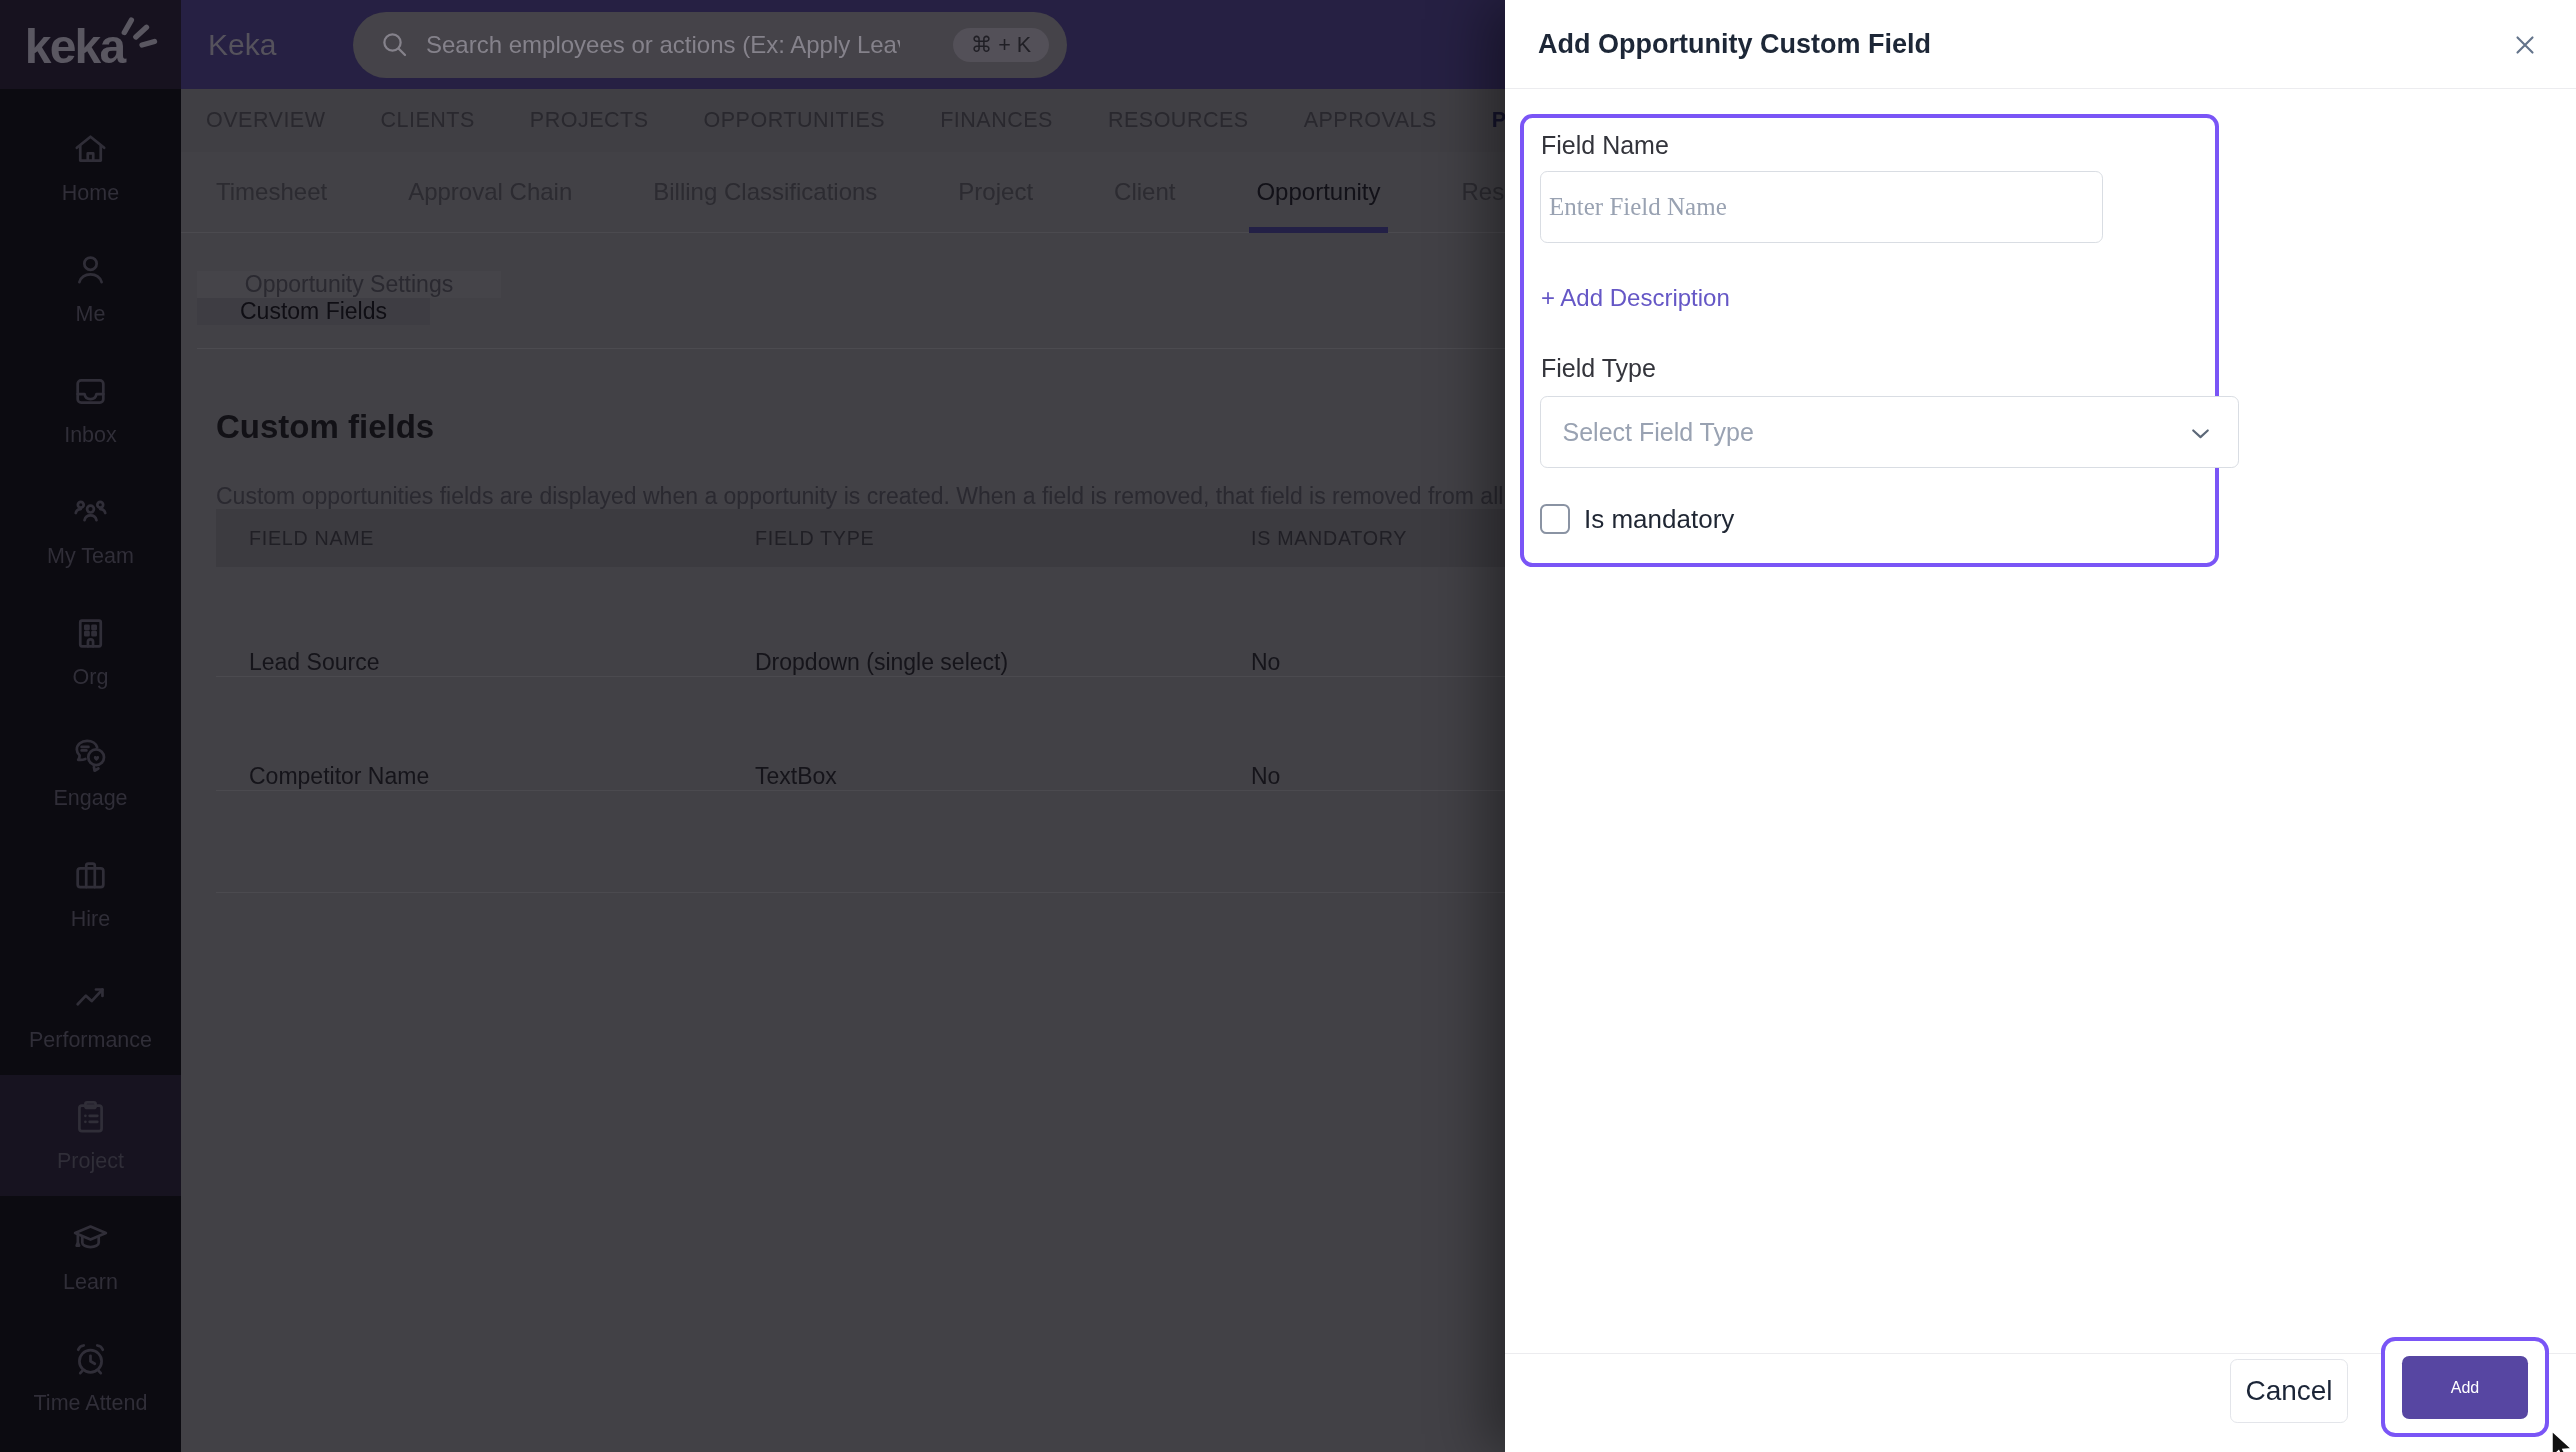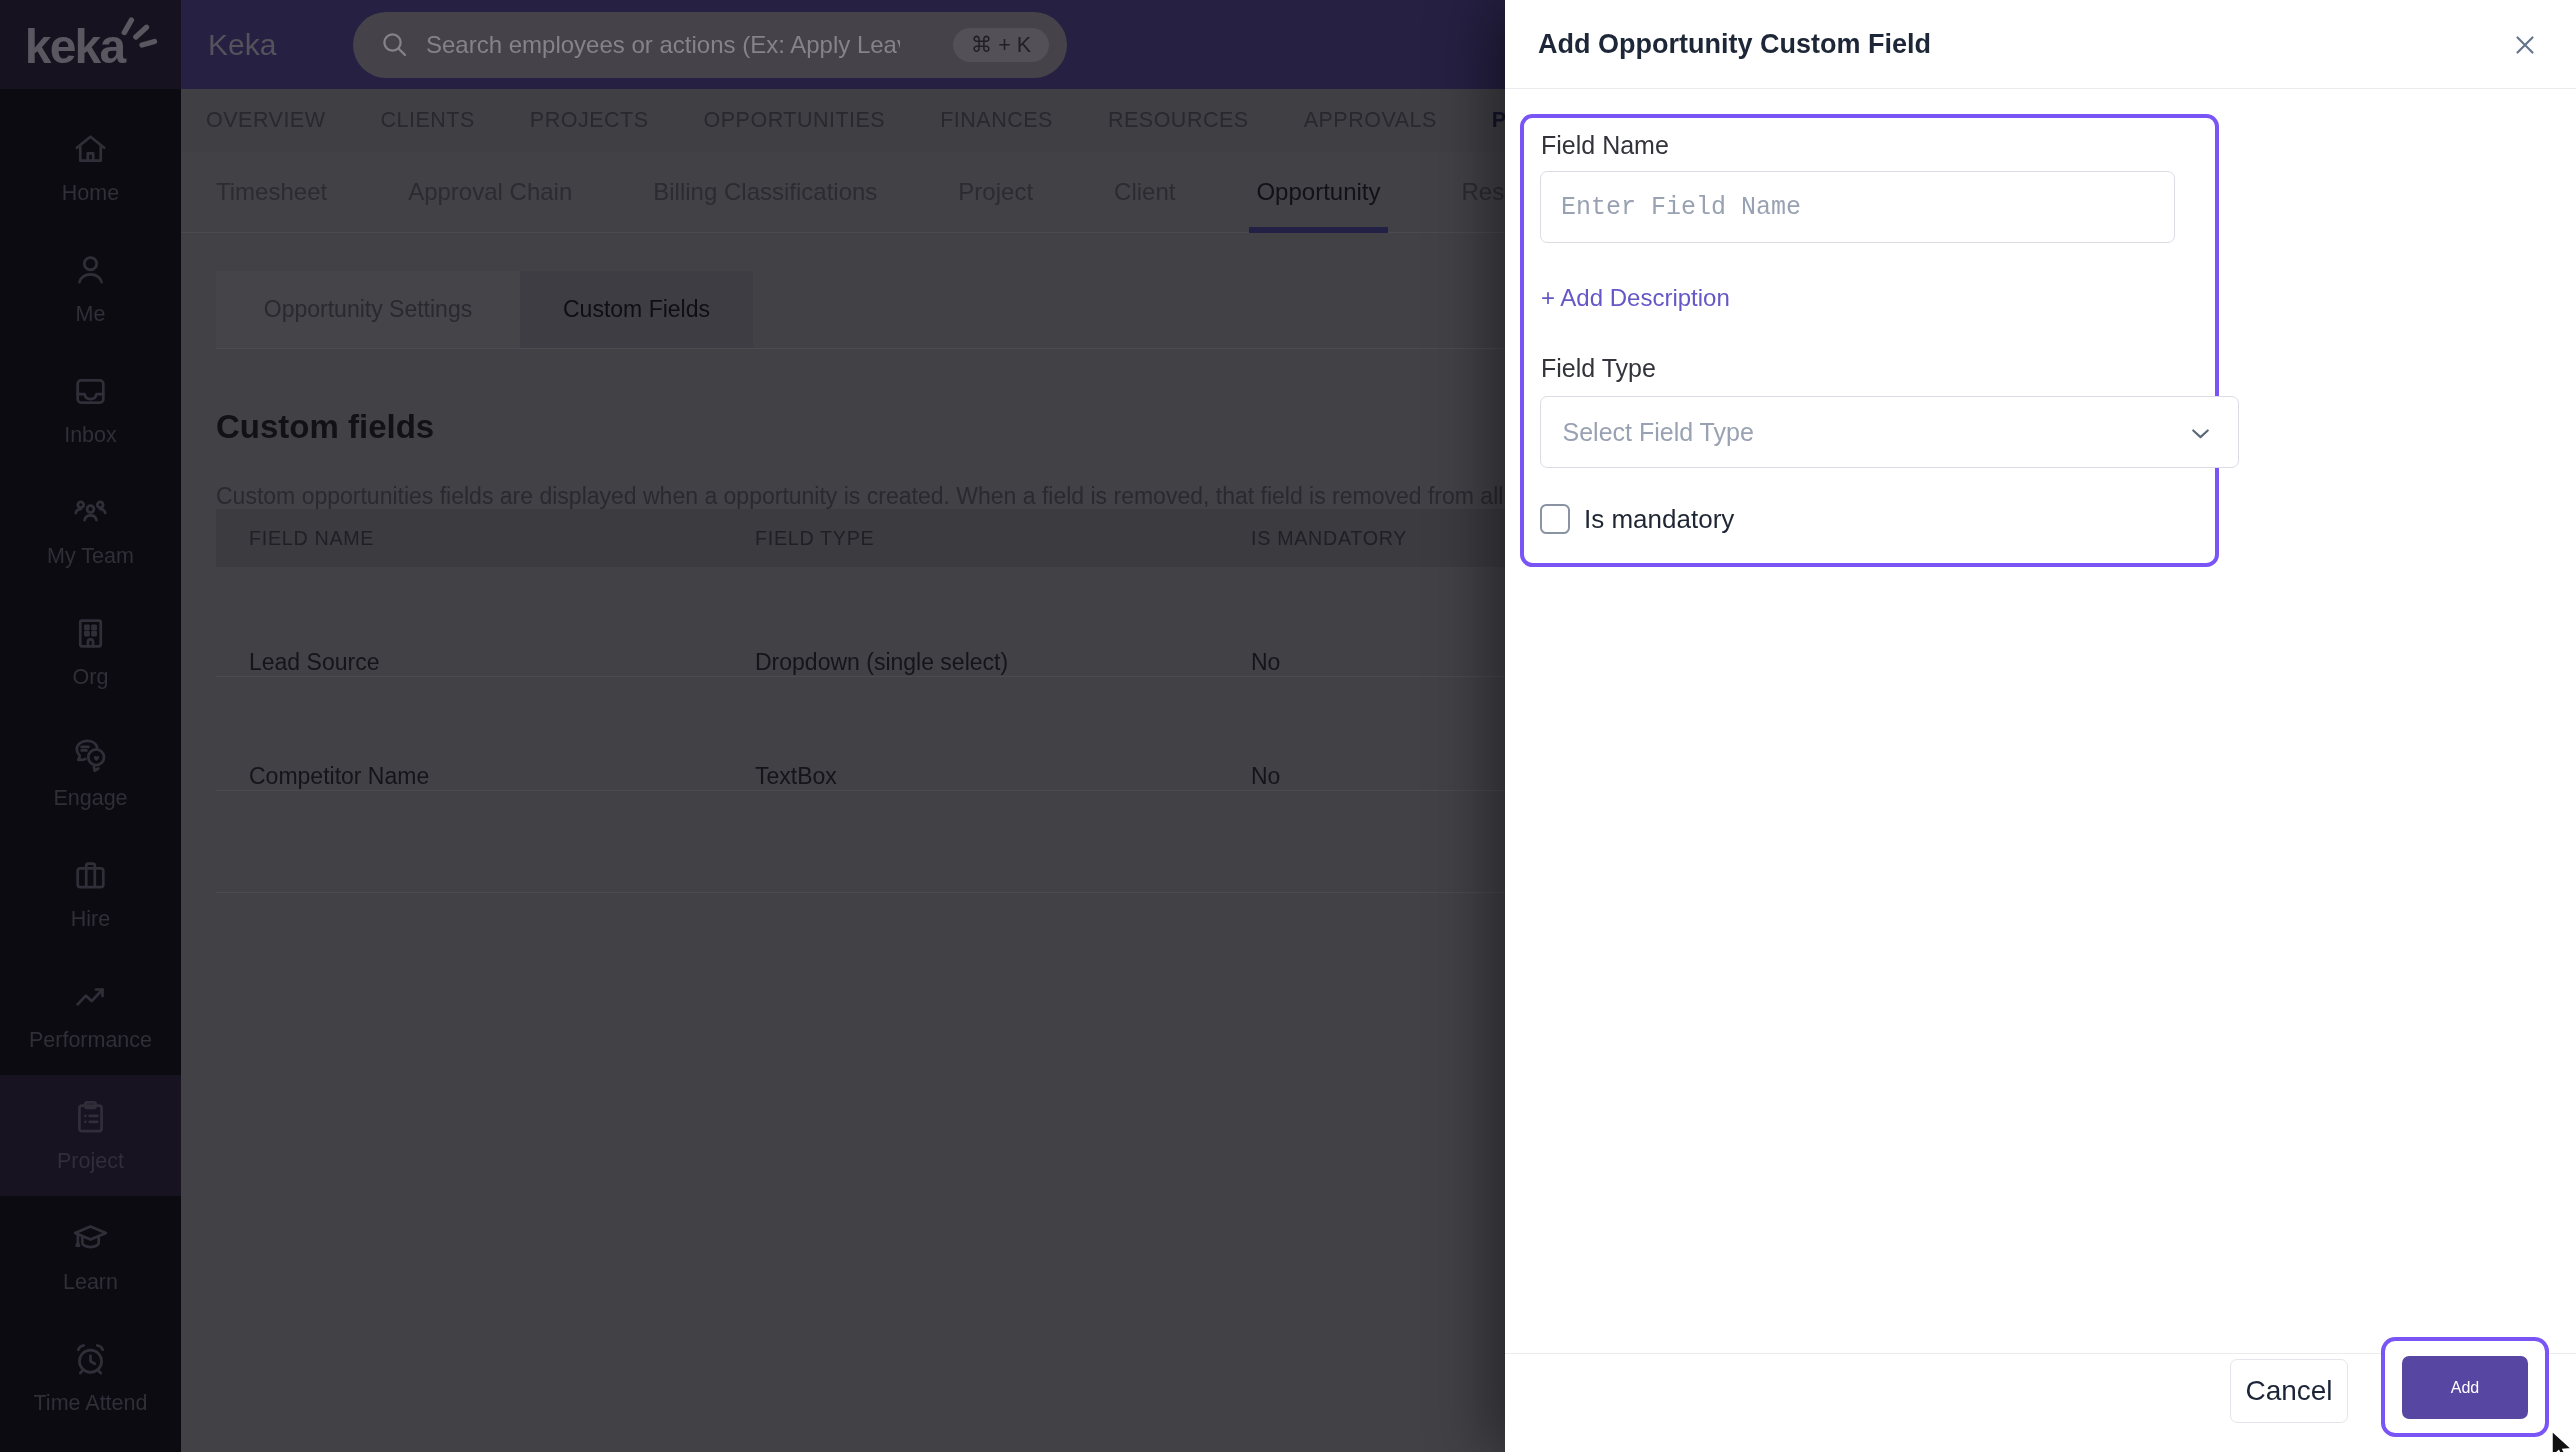--- a/index.html
+++ b/index.html
@@ -45,22 +45,22 @@
   .subtabbar { position:absolute; left:181px; top:152px; width:2395px; height:81px; background:#424146;
     border-bottom:1.8px solid #4b4a4f; display:flex; align-items:stretch; padding-left:35px; gap:81px; }
   .sub-tab { position:relative; display:flex; align-items:center; font-size:24px; color:#2c2b31;
     cursor:pointer; white-space:nowrap; }
   .sub-tab.active { color:#121118; }
   .sub-tab.active::after { content:''; position:absolute; left:-7.2px; right:-7.2px; bottom:-1.8px;
     height:7.2px; background:#232046; }
 
   
   .content { position:absolute; left:181px; top:233px; width:2395px; height:1220px; background:#424146; }
-  .section-tabs { position:absolute; left:35px; top:38px; right:0; height:78px;
-    border-bottom:1.8px solid #4c4b50; display:flex; }
+  .section-tabs { position:absolute; left:16px; top:38px; right:0; height:78px;
+    border-bottom:1.8px solid #4c4b50; display:flex;flex-direction:column; }
   .section-tab { display:flex; align-items:center; justify-content:center; font-size:23px; cursor:pointer; }
   .section-tab.first { width:304px; background:#454449; color:#2a2930; }
   .section-tab.active { width:233px; background:#3e3d43; color:#0f0e14; }
   .page-heading { position:absolute; left:35px; top:175px; font-size:33px; font-weight:700; color:#121116; }
   .page-desc { position:absolute; left:35px; top:250px; font-size:23px; color:#2a2930; white-space:nowrap; }
   .table { position:absolute; left:35px; top:276px; width:2236px; }
   .thead { height:58px; background:#3c3b40; display:flex; align-items:center;
     font-size:19.7px; letter-spacing:0.7px; color:#201f25; }
   .trow { height:110px; display:flex; align-items:flex-end; border-bottom:1.8px solid #4b4a4f;
     font-size:23px; color:#15141a; cursor:pointer; }
@@ -77,23 +77,23 @@
   .panel-title { position:absolute; left:33px; top:0; line-height:89px; font-size:27px;
     font-weight:700; color:#1d2737; }
   .close-btn { position:absolute; right:32px; top:25px; width:39px; height:39px; cursor:pointer;
     display:flex; align-items:center; justify-content:center; }
 
   .hl-box { position:absolute; left:15px; top:114px; width:699px; height:453px;
     border:4.5px solid #7a55f6; border-radius:12.5px; }
   .fld-label { position:absolute; font-size:25px; color:#33343b; }
   .lab-name { left:36px; top:131px; }
   .lab-type { left:36px; top:354px; }
-  .text-input { position:absolute; left:35px; top:171px; width:635px; height:72px;
-    border:1.8px solid #d9dde3; border-radius:7.2px; padding-left:20px; font-size:25px;
-    color:#333a46; font-family:Liberation Mono, monospace; outline:none; background:#fff; }
+  .text-input { position:absolute; left:35px; top:171px; width:563px; height:72px;
+    border:1.8px solid #d9dde3; border-radius:7.2px; padding-left:8px; font-size:25px;
+    color:#333a46; font-family:Liberation Serif, serif; outline:none; background:#fff; }
   .text-input::placeholder { color:#99a2b2; opacity:1; }
   .add-desc { position:absolute; left:36px; top:284px; font-size:24px; color:#6557c6; cursor:pointer; }
   .select { position:absolute; left:35px; top:396px; width:699px; height:72px;
     border:1.8px solid #d9dde3; border-radius:7.2px; display:flex; align-items:center;
     padding-left:21.5px; font-size:25px; color:#99a2b2; cursor:pointer; background:#fff; }
   .select .chev { position:absolute; right:23px; top:21.5px; }
   .checkbox { position:absolute; left:35px; top:504px; width:30px; height:30px;
     border:2.7px solid #8a93a3; border-radius:6.3px; background:#fff; cursor:pointer; }
   .cb-label { position:absolute; left:79px; top:504px; line-height:30px; font-size:26px; color:#1f2633; }
 

